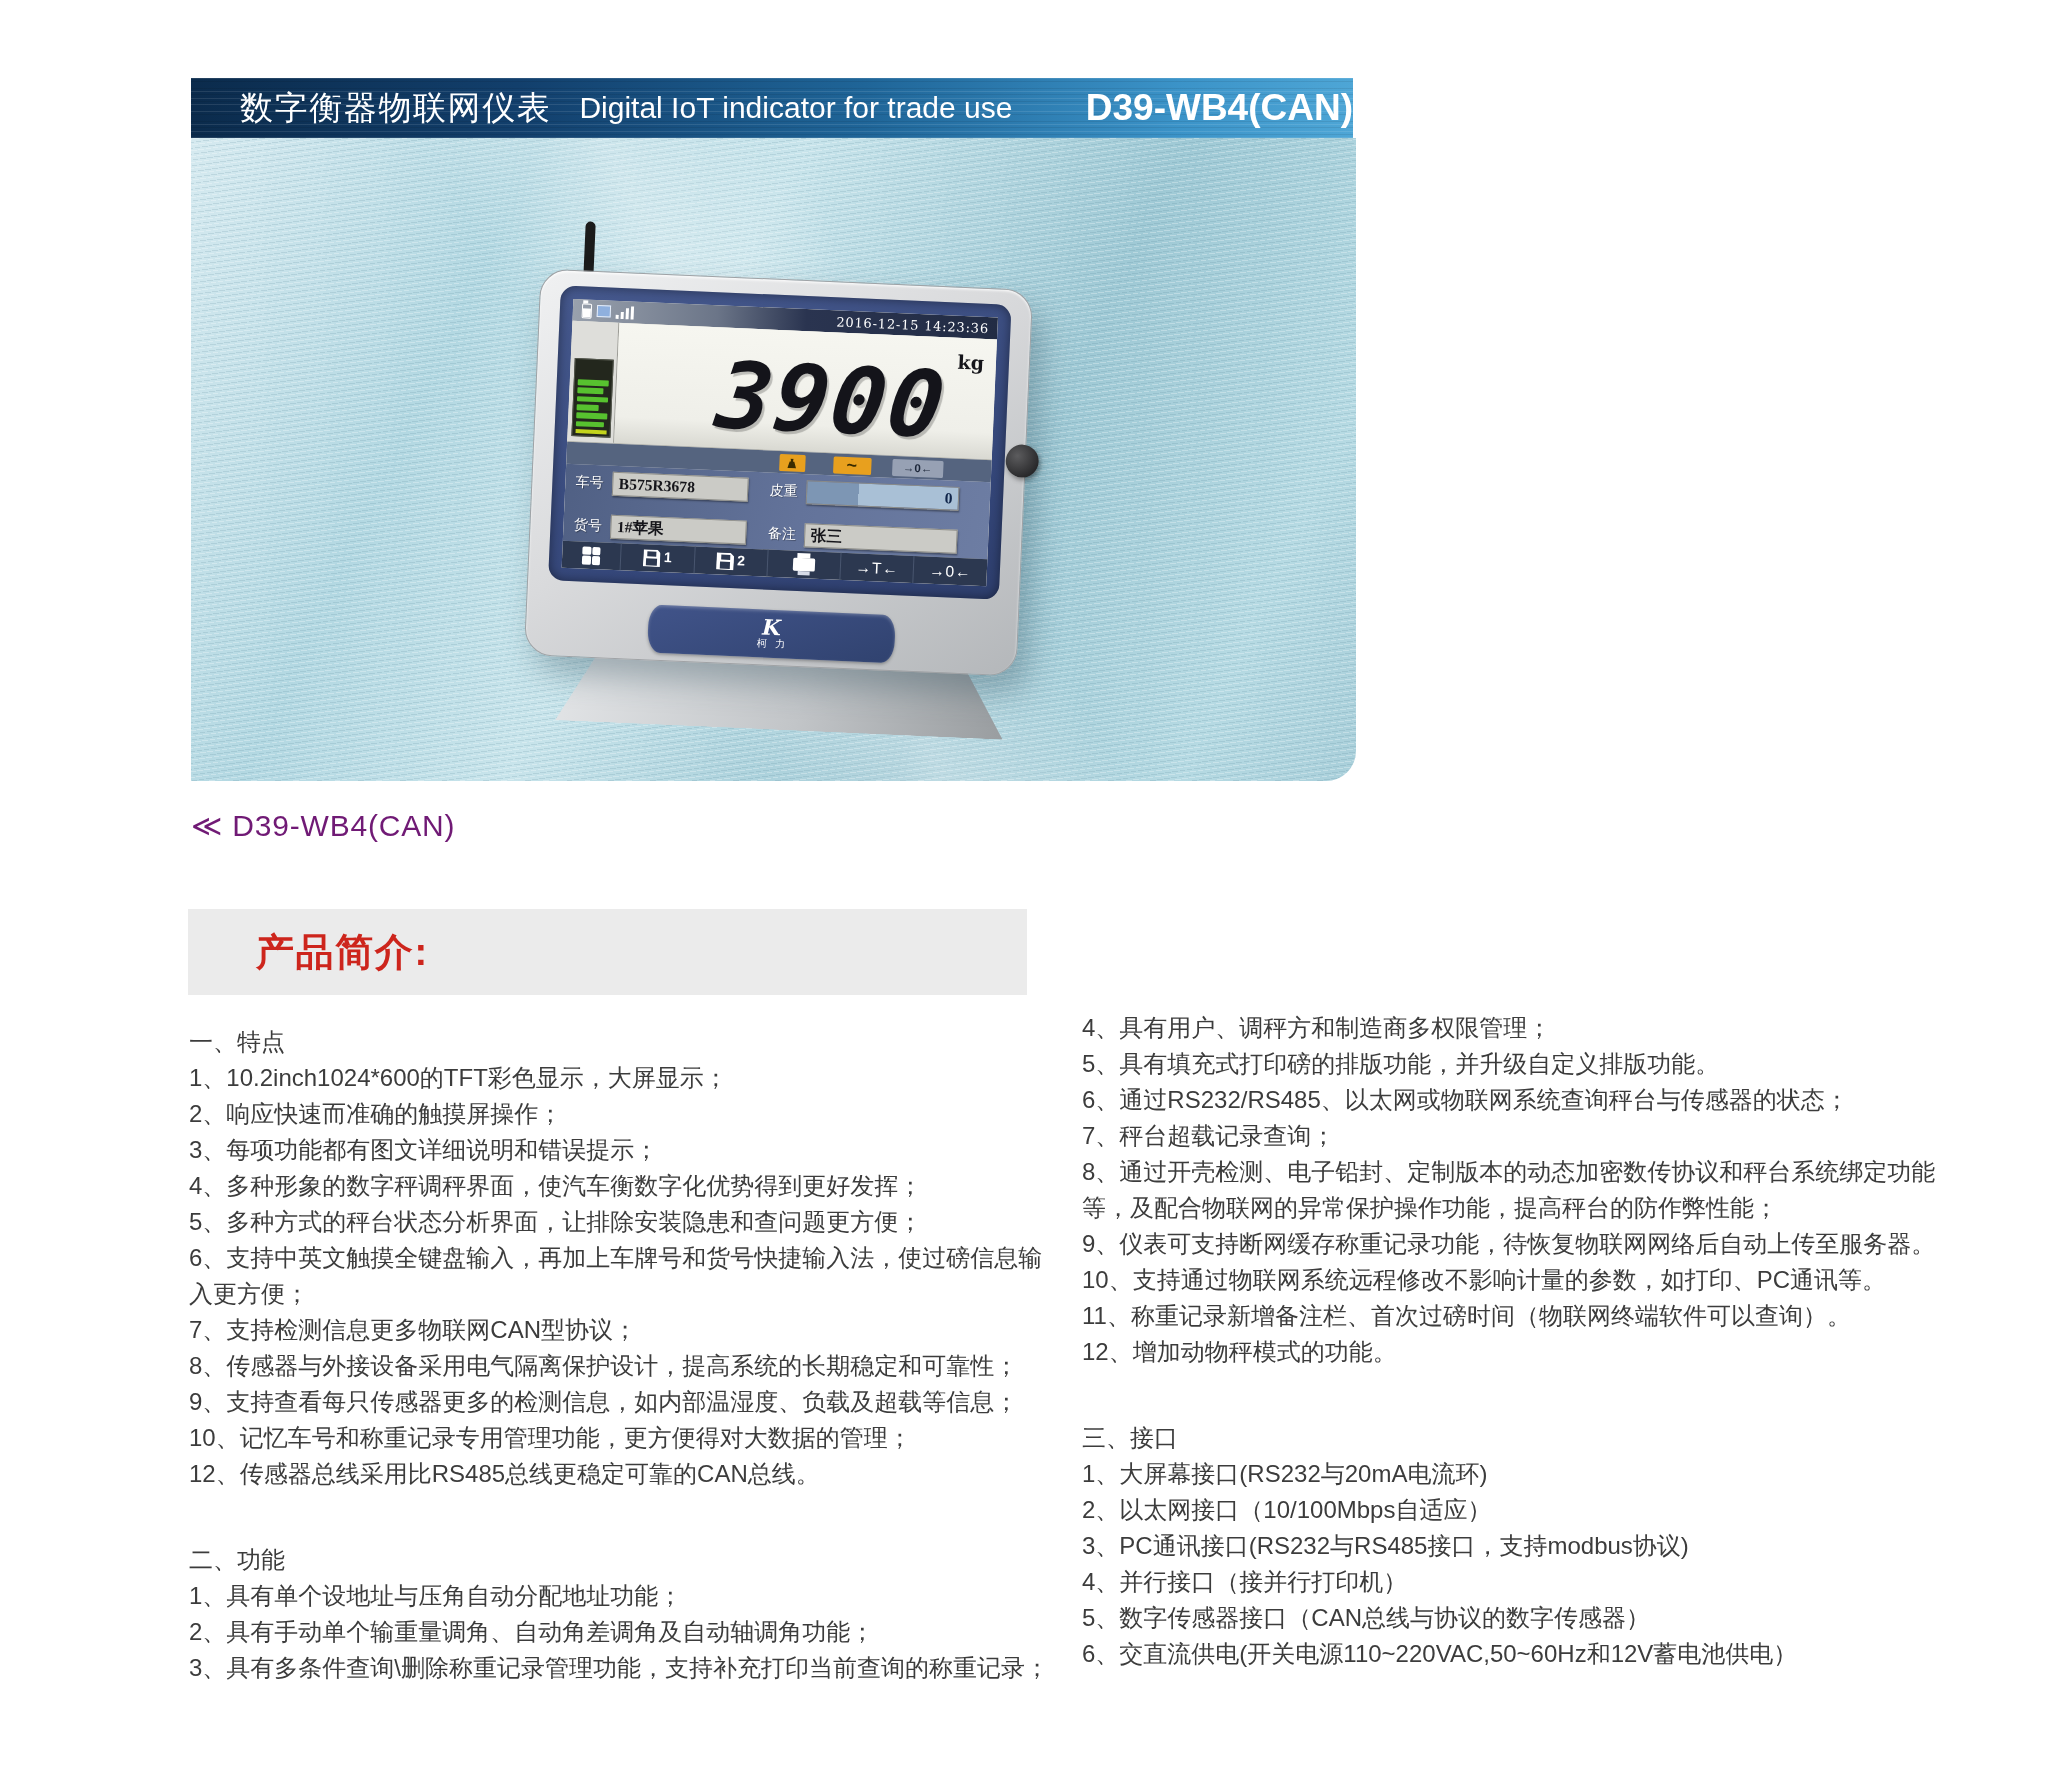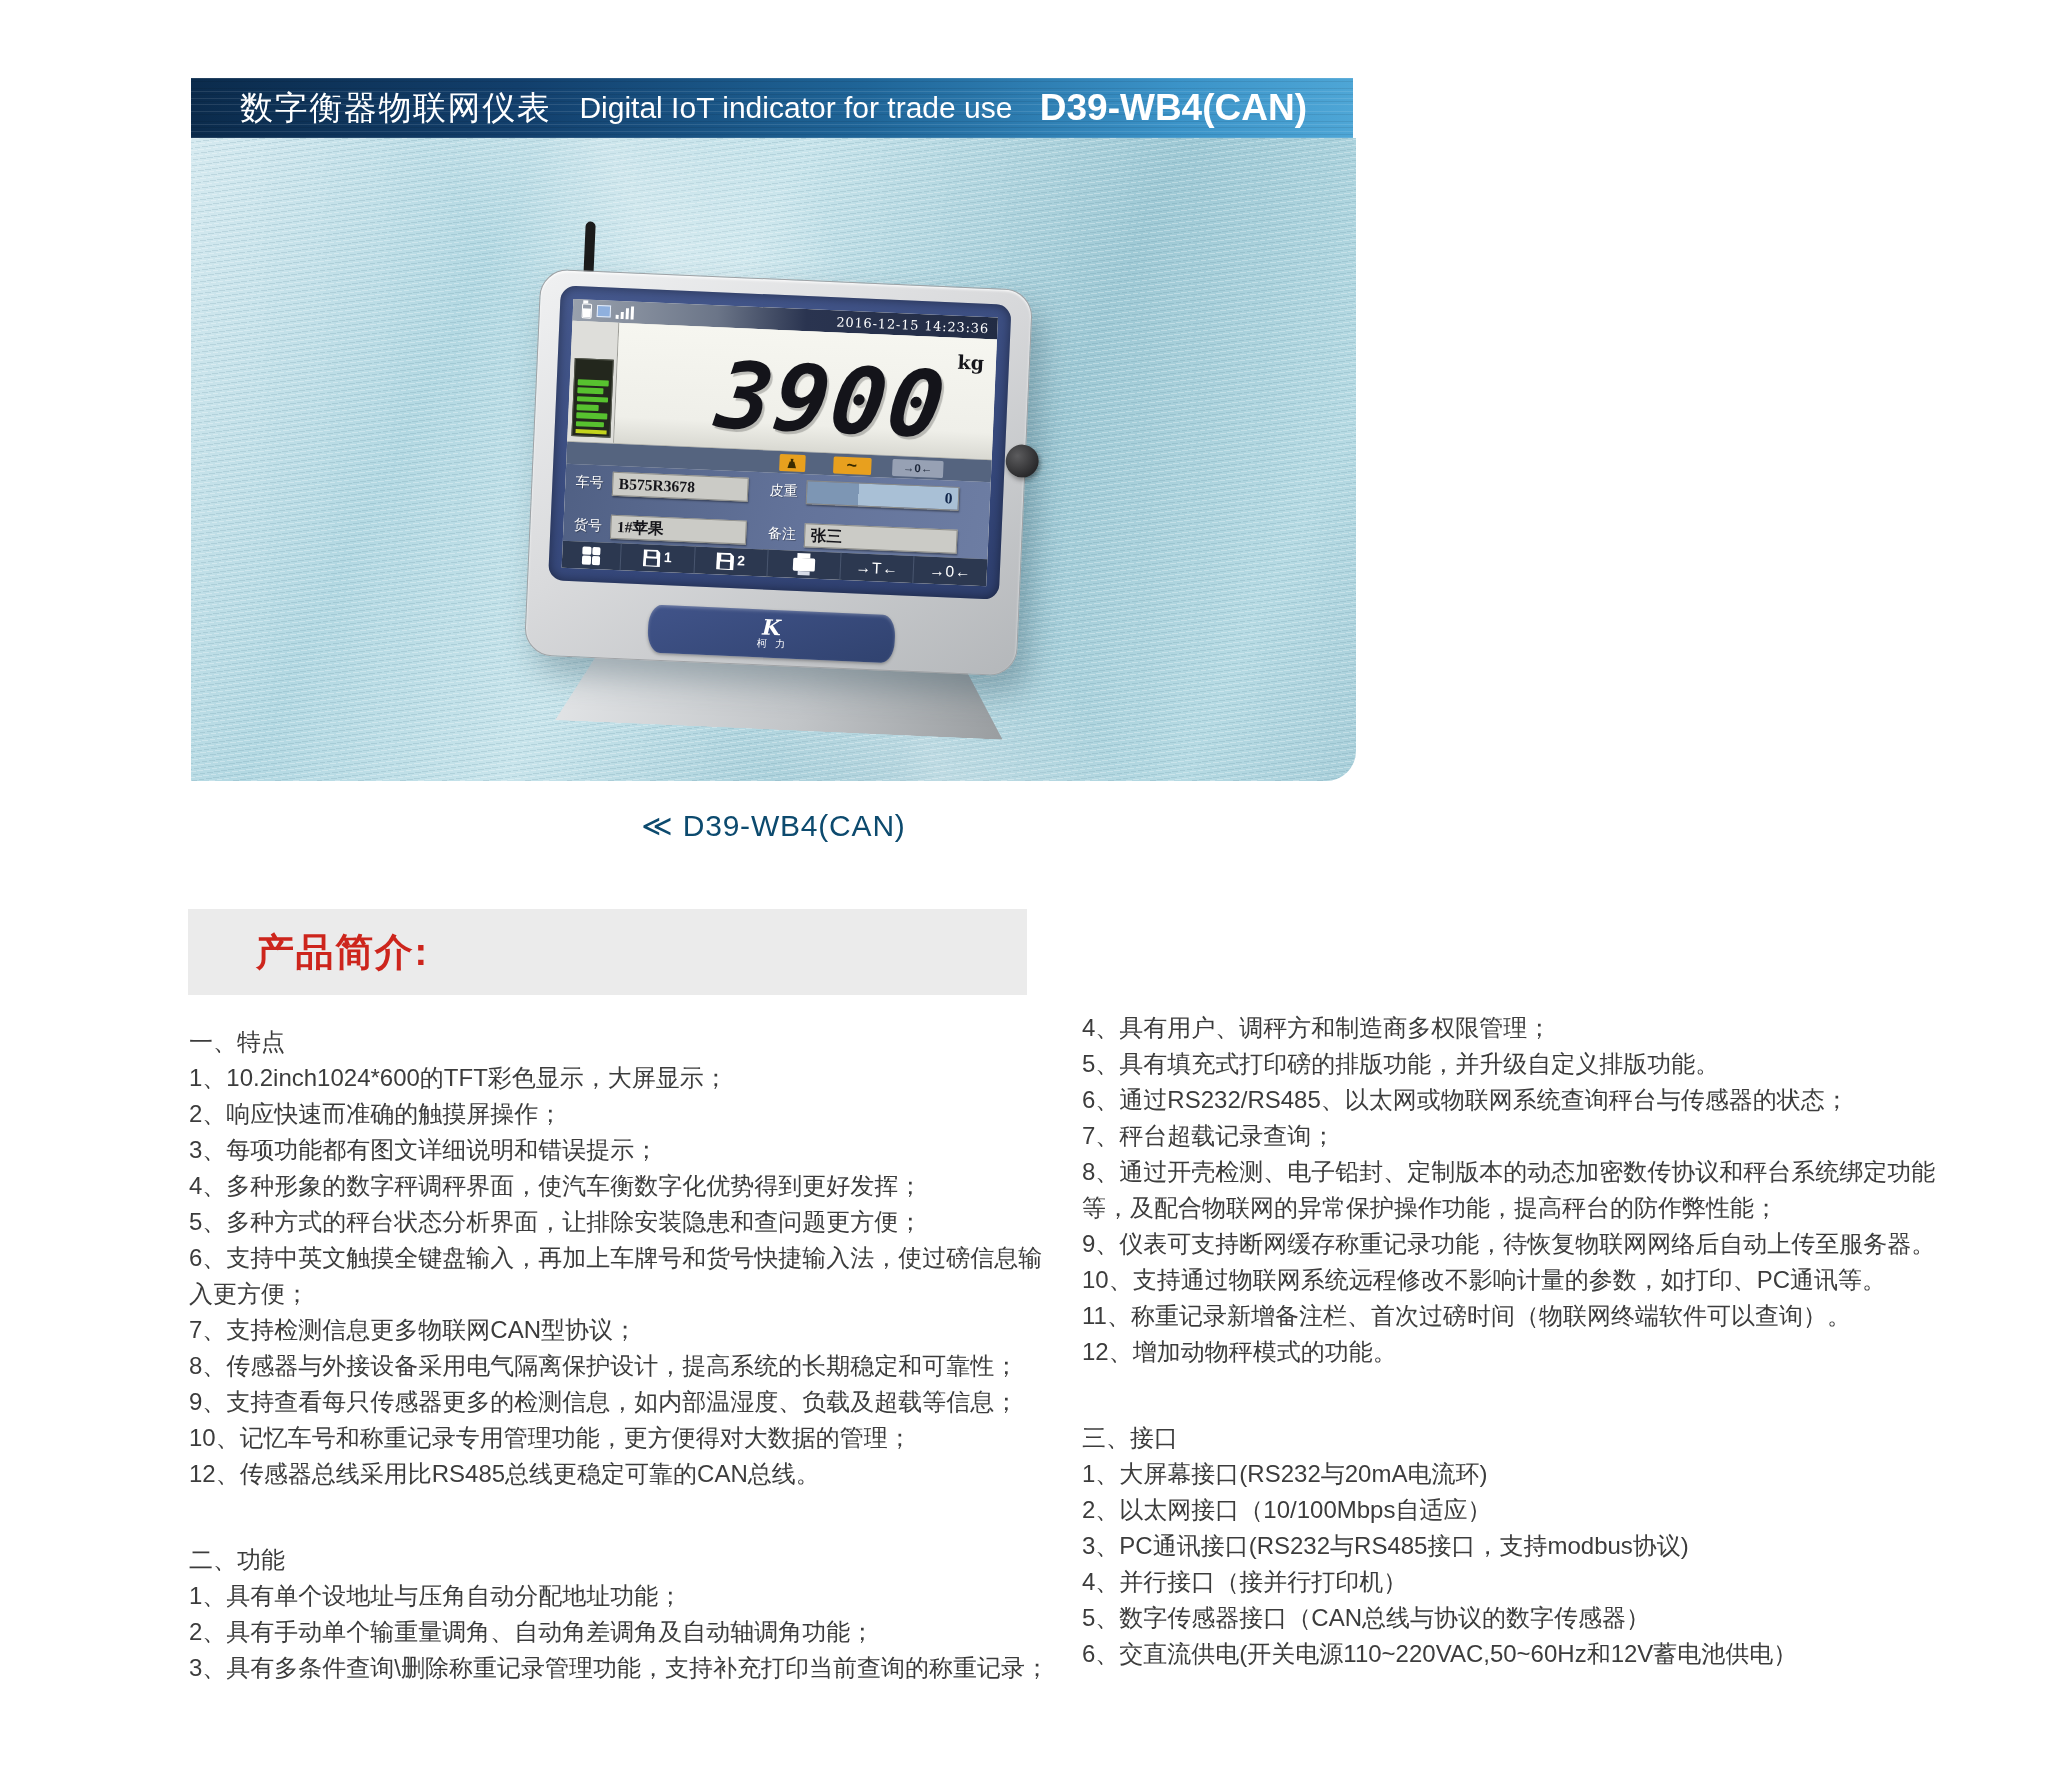--- a/index.html
+++ b/index.html
@@ -7,21 +7,21 @@
        font-family:"Liberation Sans","DejaVu Sans",sans-serif;color:#3c3c3c;}
 
   
   .header-bar{position:absolute;left:191px;top:78px;width:1162px;height:60px;
     background:linear-gradient(90deg,#0b2b4c 0%,#123f6c 28%,#1f6598 58%,#3b93c8 85%,#4ea6d6 100%);
     display:flex;align-items:center;overflow:hidden;}
   .header-bar::after{content:"";position:absolute;inset:0;
     background:repeating-linear-gradient(180deg,rgba(255,255,255,.10) 0 0.8px,rgba(255,255,255,0) 0.8px 3.3px,rgba(0,0,0,.08) 3.3px 4.1px,rgba(0,0,0,0) 4.1px 6.6px);}
   .hdr-zh{color:#fff;font-size:33px;letter-spacing:1.6px;margin-left:49px;white-space:nowrap;z-index:1;}
   .hdr-en{color:#fff;font-size:30px;margin-left:28px;white-space:nowrap;z-index:1;}
-  .hdr-model{color:#fff;font-size:37px;font-weight:bold;margin-left:auto;margin-right:46px;white-space:nowrap;z-index:1;}
+  .hdr-model{color:#fff;font-size:37px;font-weight:bold;margin-left:auto;white-space:nowrap;z-index:1;}
 
   
   .hero{position:absolute;left:191px;top:138px;width:1165px;height:643px;
     border-radius:0 0 30px 0;overflow:hidden;
     background:linear-gradient(115deg,#d6eaf0 0%,#b3d8e2 24%,#c8e4eb 42%,#9fc9d5 68%,#b6dae3 88%,#a9cfda 100%);}
   .hero::before{content:"";position:absolute;inset:-49px;
     background:repeating-linear-gradient(352deg,rgba(255,255,255,.28) 0 0.8px,rgba(255,255,255,0) 0.8px 2.5px,rgba(60,110,130,.14) 2.5px 3.3px,rgba(60,110,130,0) 3.3px 5.8px);}
   .hero::after{content:"";position:absolute;inset:0;
     background:linear-gradient(62deg,rgba(255,255,255,0) 38%,rgba(255,255,255,.30) 50%,rgba(255,255,255,0) 62%);}
 
@@ -111,22 +111,22 @@
   .tarrow{font-size:15.6px;letter-spacing:0.8px;white-space:nowrap;}
 
   .logo-insert{position:absolute;left:123px;bottom:8.2px;width:247px;height:48px;
     background:linear-gradient(160deg,#41548a,#30426f);border-radius:13px/21.4px;
     display:flex;flex-direction:column;align-items:center;justify-content:center;box-shadow:inset 0 1.6px 3.3px rgba(255,255,255,.25), 0 1.6px 3.3px rgba(0,0,0,.3);}
   .klogo{color:#fff;font-weight:bold;font-style:italic;font-size:21.4px;line-height:20px;
     font-family:"DejaVu Serif","Liberation Serif",serif;}
   .kname{color:#fff;font-size:10px;letter-spacing:8.2px;margin-left:8.2px;line-height:11.5px;}
 
   
-  .caption{position:absolute;left:191px;top:808px;width:1165px;text-align:center;
-    font-size:30px;color:#0c4a6e;letter-spacing:0.8px;}
+  .caption{position:absolute;left:191px;top:808px;width:1165px;text-align:left;
+    font-size:30px;color:#701a75;letter-spacing:0.8px;}
 
   
   .section-box{position:absolute;left:188px;top:909px;width:839px;height:86px;background:#ebebeb;
     display:flex;align-items:center;}
   .section-title{color:#cd251c;font-weight:bold;font-size:38px;margin-left:68px;letter-spacing:1.6px;}
 
   
   .col{position:absolute;top:1010px;}
   .col-left{left:189px;width:909px;}
   .col-right{left:1082px;width:966px;}

